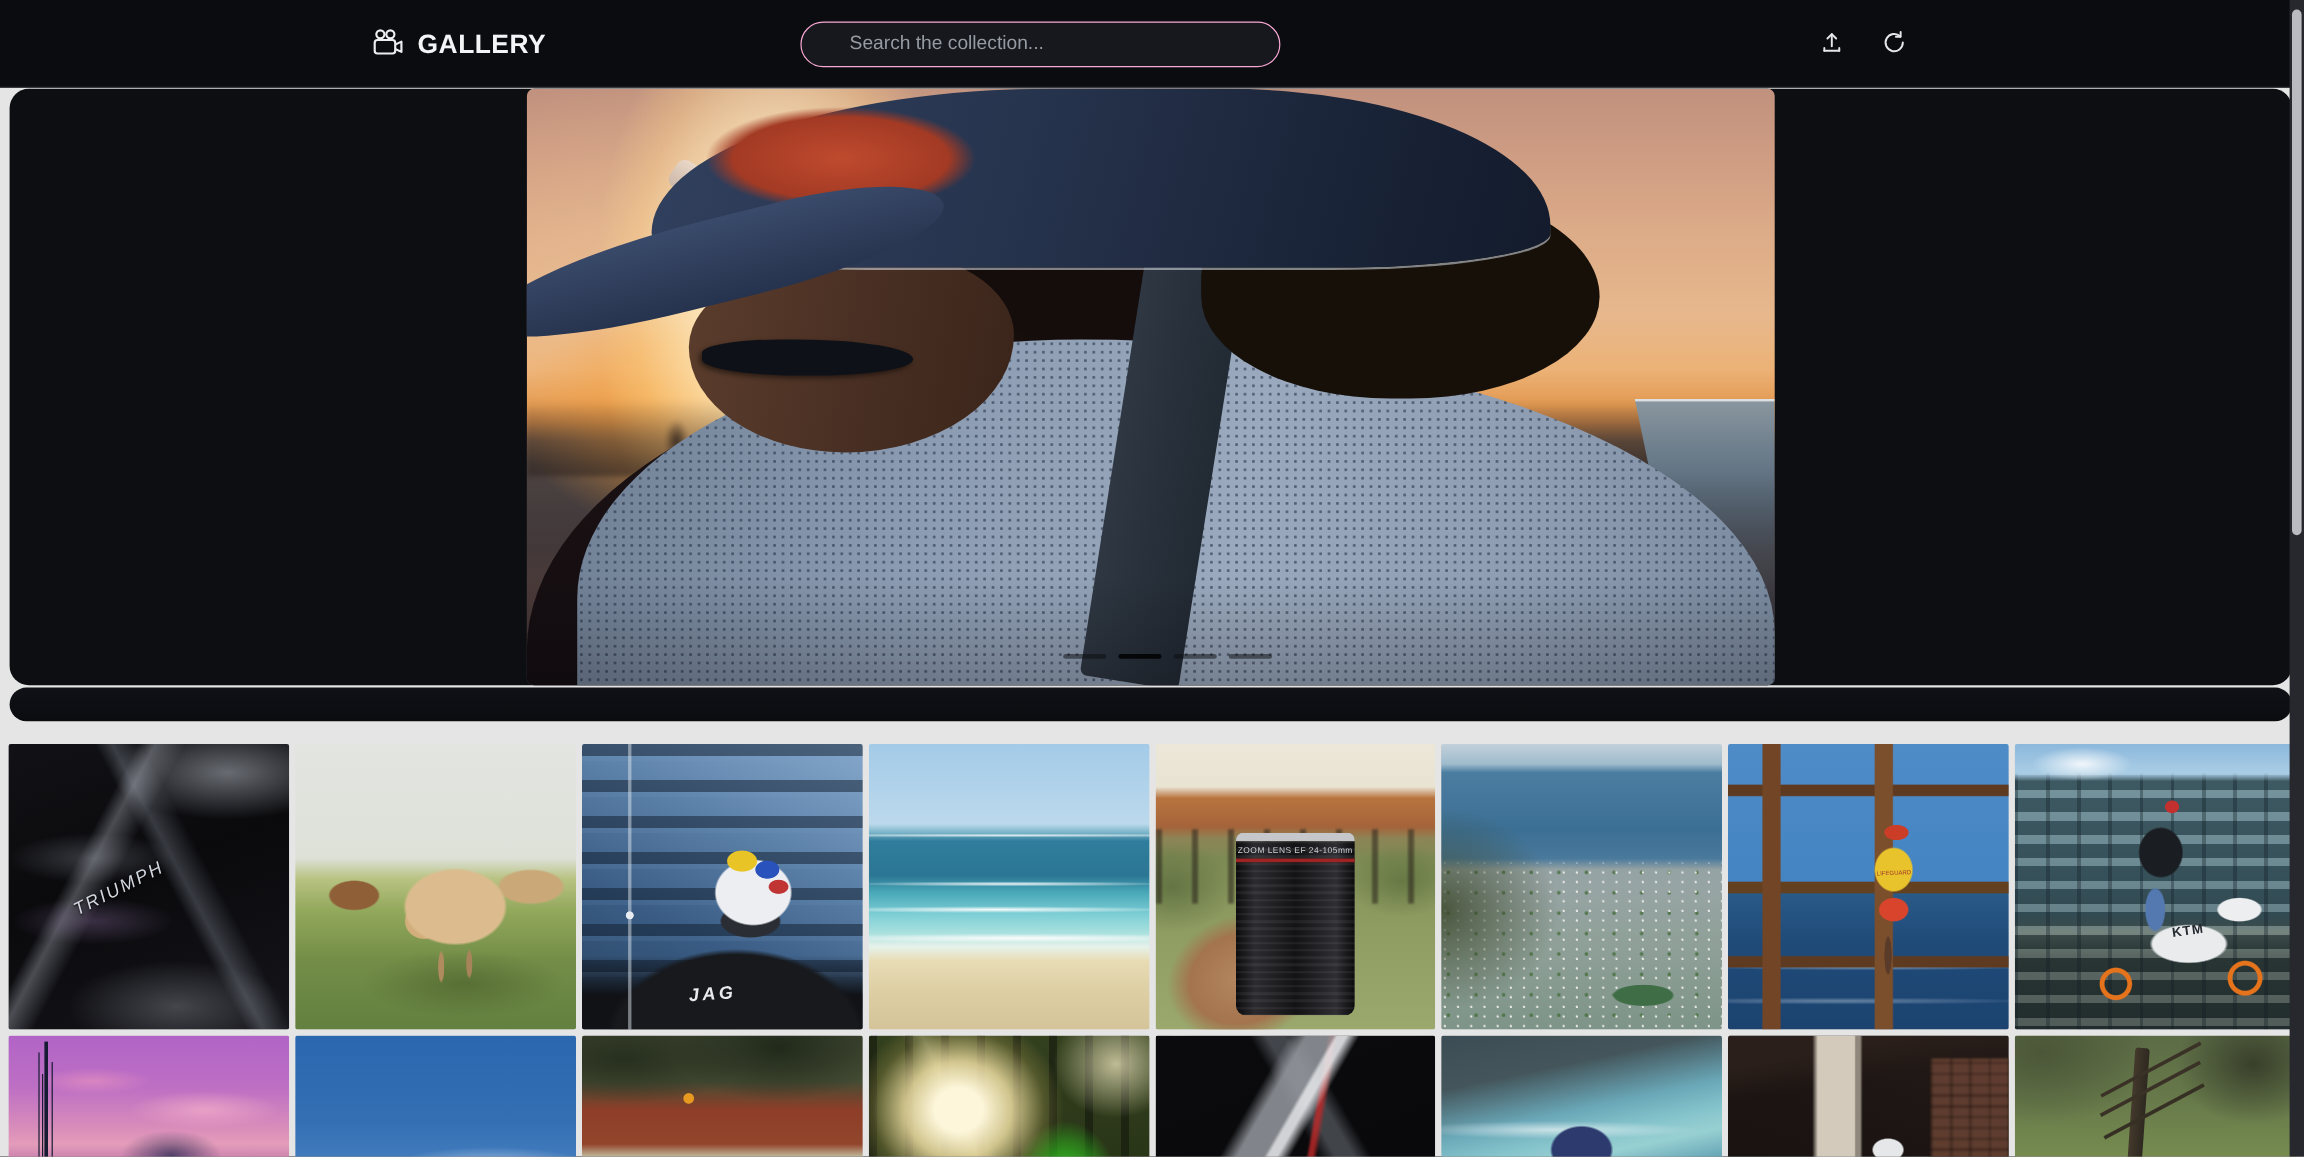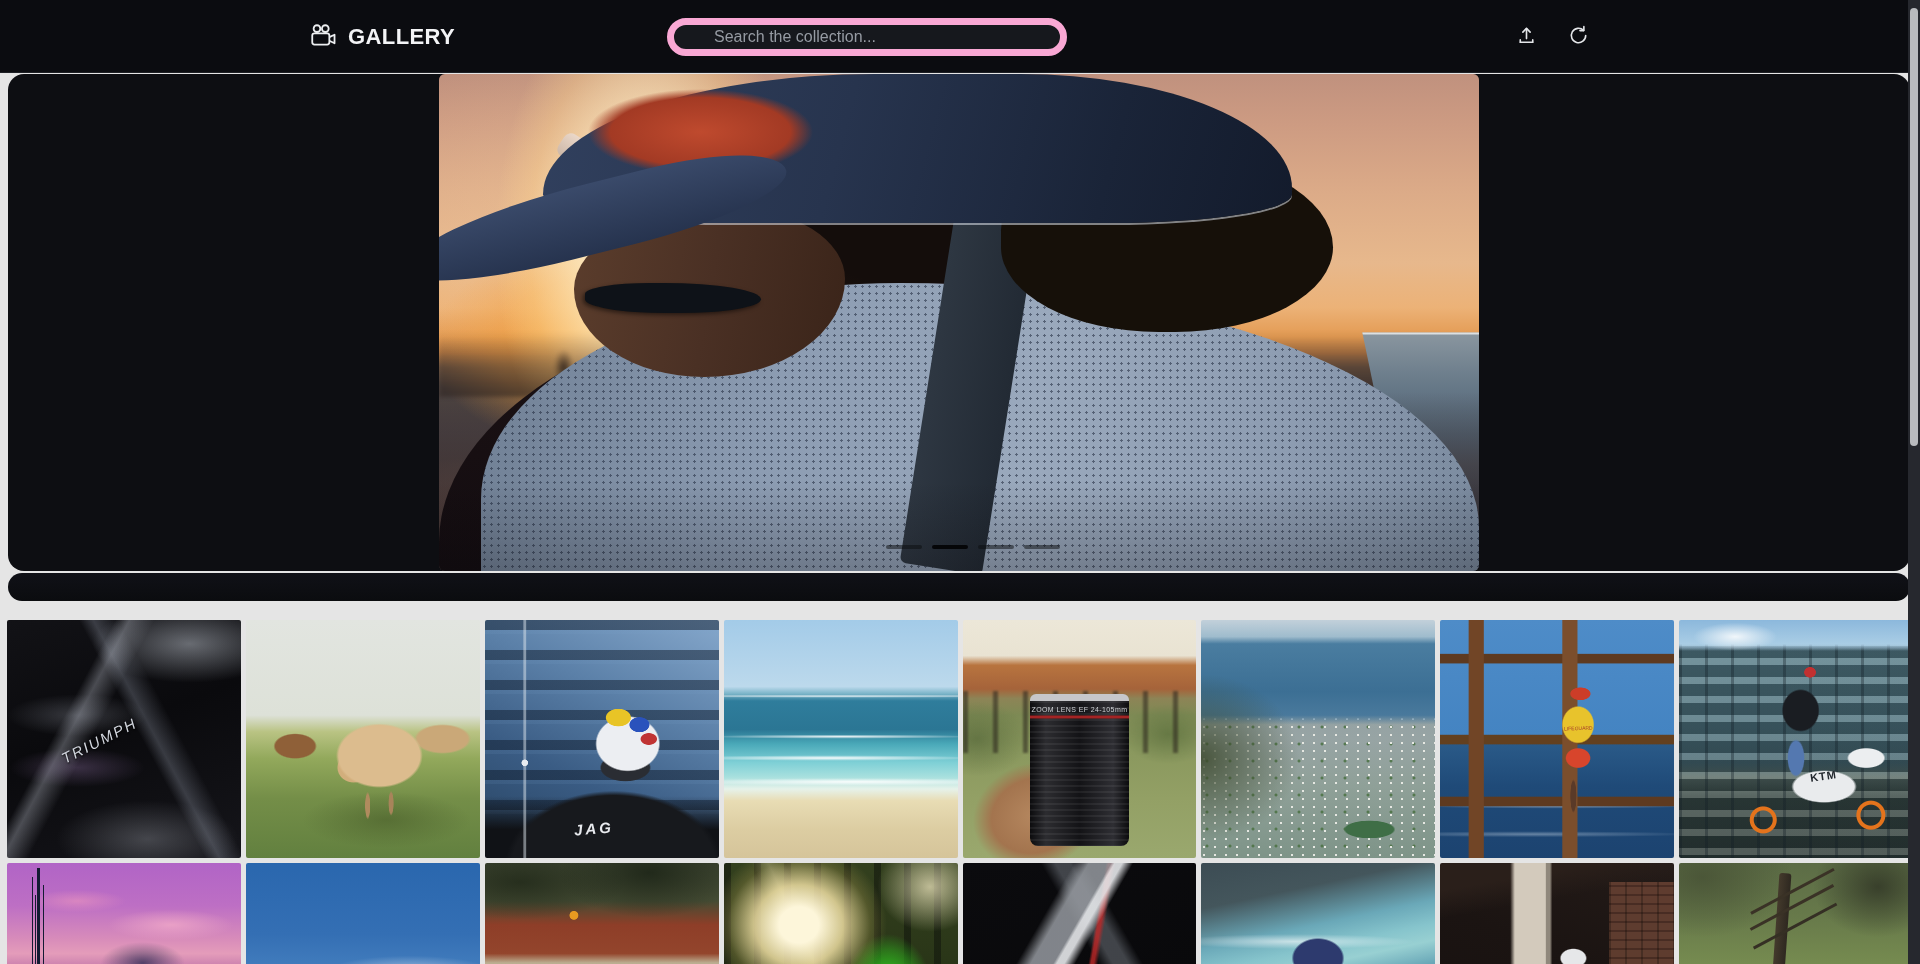--- a/index.html
+++ b/index.html
@@ -7,21 +7,21 @@
     font-family:"Liberation Sans", sans-serif; }
   .screen { position:relative; width:1920px; height:964px; background:#e5e5e5; overflow:hidden; }
 
   
   .header { position:absolute; left:0; top:0; width:100%; height:73px;
     background:#0b0c10; border-bottom:1px solid #1e2025; z-index:5; }
   .logo { position:absolute; left:310px; top:0; height:73px; display:flex; align-items:center; gap:11px; }
   .logo svg { display:block; }
   .logo-title { font-size:22px; font-weight:700; letter-spacing:.4px; color:#f3f4f6; }
   .search { position:absolute; left:667px; top:18px; width:400px; height:38px;
-    border-radius:19px; background:#16181d; border:7px solid #f9a8d4; color:#c6cad0;
+    border-radius:19px; background:#16181d; border:1px solid #f9a8d4; color:#c6cad0;
     font-size:16px; padding:0 18px 0 40px; outline:none; font-family:inherit; }
   .search::placeholder { color:#969ba3; }
   .actions { position:absolute; left:1510px; top:0; height:73px; display:flex; align-items:center; gap:20px; }
   .icon-btn { width:32px; height:32px; background:transparent; border:none; display:flex;
     align-items:center; justify-content:center; cursor:pointer; }
 
   
   .stage { position:absolute; left:8px; top:74px; width:1902px; height:497px;
     background:#0d0e12; border-radius:16px; z-index:1; }
   .hero { position:absolute; left:50%; top:0; transform:translateX(-50%); width:1040px; height:497px;

